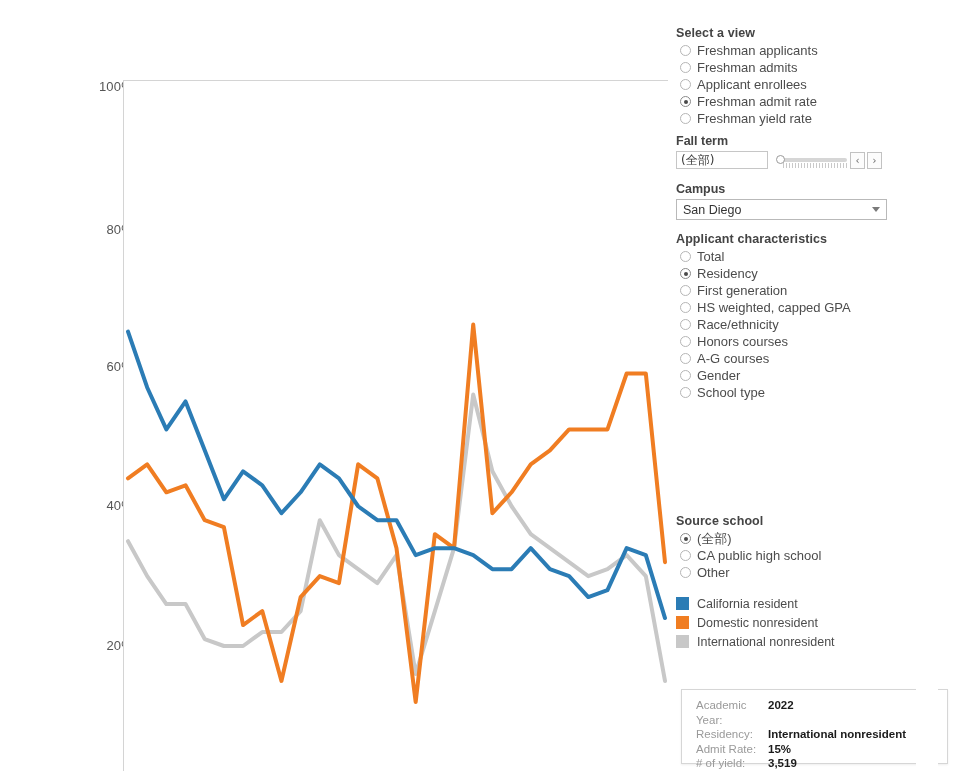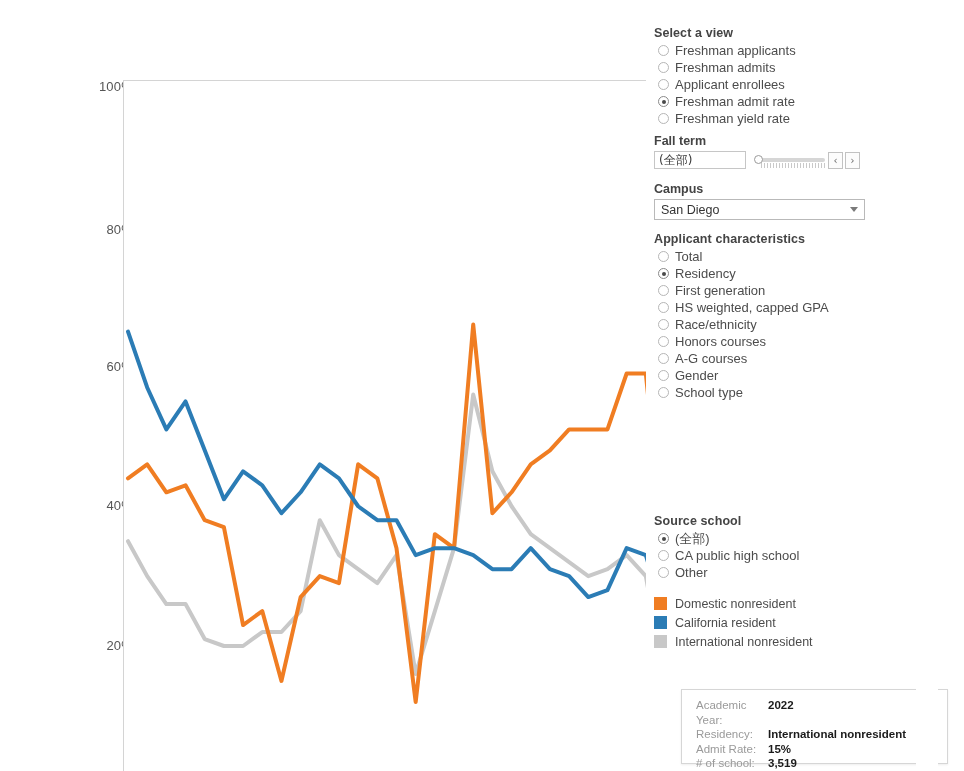--- a/index.html
+++ b/index.html
@@ -27,21 +27,21 @@
     position: absolute; right: 26px; width: 80px; text-align: right;
     font-size: 13px; color: #555555; letter-spacing: .2px;
   }
   .ytick-mark {
     position: absolute; left: 119px; width: 5px; height: 1px; background: #d9d9d9;
   }
   #lines { position: absolute; left: 0; top: 0; width: 676px; height: 771px; }
 
   
   #side-panel {
-    position: absolute; left: 646px; top: 0; width: 282px; height: 771px;
+    position: absolute; left: 668px; top: 0; width: 282px; height: 771px;
     background: #fff;
   }
   .sec-title {
     font-size: 12.5px; color: #444; font-weight: bold;
     margin: 0 0 2px 4px; letter-spacing: .1px;
   }
   .radio-row {
     display: flex; align-items: center; height: 17px; padding-left: 8px;
   }
   .radio {
@@ -243,26 +243,26 @@
           <div class="radio-row">
             <div class="radio"></div>
             <span class="radio-label">Other</span>
           </div>
         </div>
     </div>
 
     <div style="position:absolute;left:4px;top:594px;width:240px;">
       <div id="legend-rows">
           <div class="legend-row">
+            <div class="legend-sw" style="background: rgb(43, 124, 181);"></div>
+            <span class="legend-label">California resident</span>
+          </div>
+          <div class="legend-row">
             <div class="legend-sw" style="background: rgb(240, 125, 34);"></div>
             <span class="legend-label">Domestic nonresident</span>
-          </div>
-          <div class="legend-row">
-            <div class="legend-sw" style="background: rgb(43, 124, 181);"></div>
-            <span class="legend-label">California resident</span>
           </div>
           <div class="legend-row">
             <div class="legend-sw" style="background: rgb(200, 200, 200);"></div>
             <span class="legend-label">International nonresident</span>
           </div>
         </div>
     </div>
   </div>
 
   <div id="tooltip">
@@ -273,21 +273,21 @@
         </div>
         <div class="tt-row">
           <div class="tt-key">Residency:</div>
           <div class="tt-val">International nonresident</div>
         </div>
         <div class="tt-row">
           <div class="tt-key">Admit Rate:</div>
           <div class="tt-val">15%</div>
         </div>
         <div class="tt-row">
-          <div class="tt-key"># of school:</div>
+          <div class="tt-key"># of yield:</div>
           <div class="tt-val">3,519</div>
         </div>
       </div>
   </div>
 
   <div id="scrollbar-track">
     
   </div>
 </div>
 

